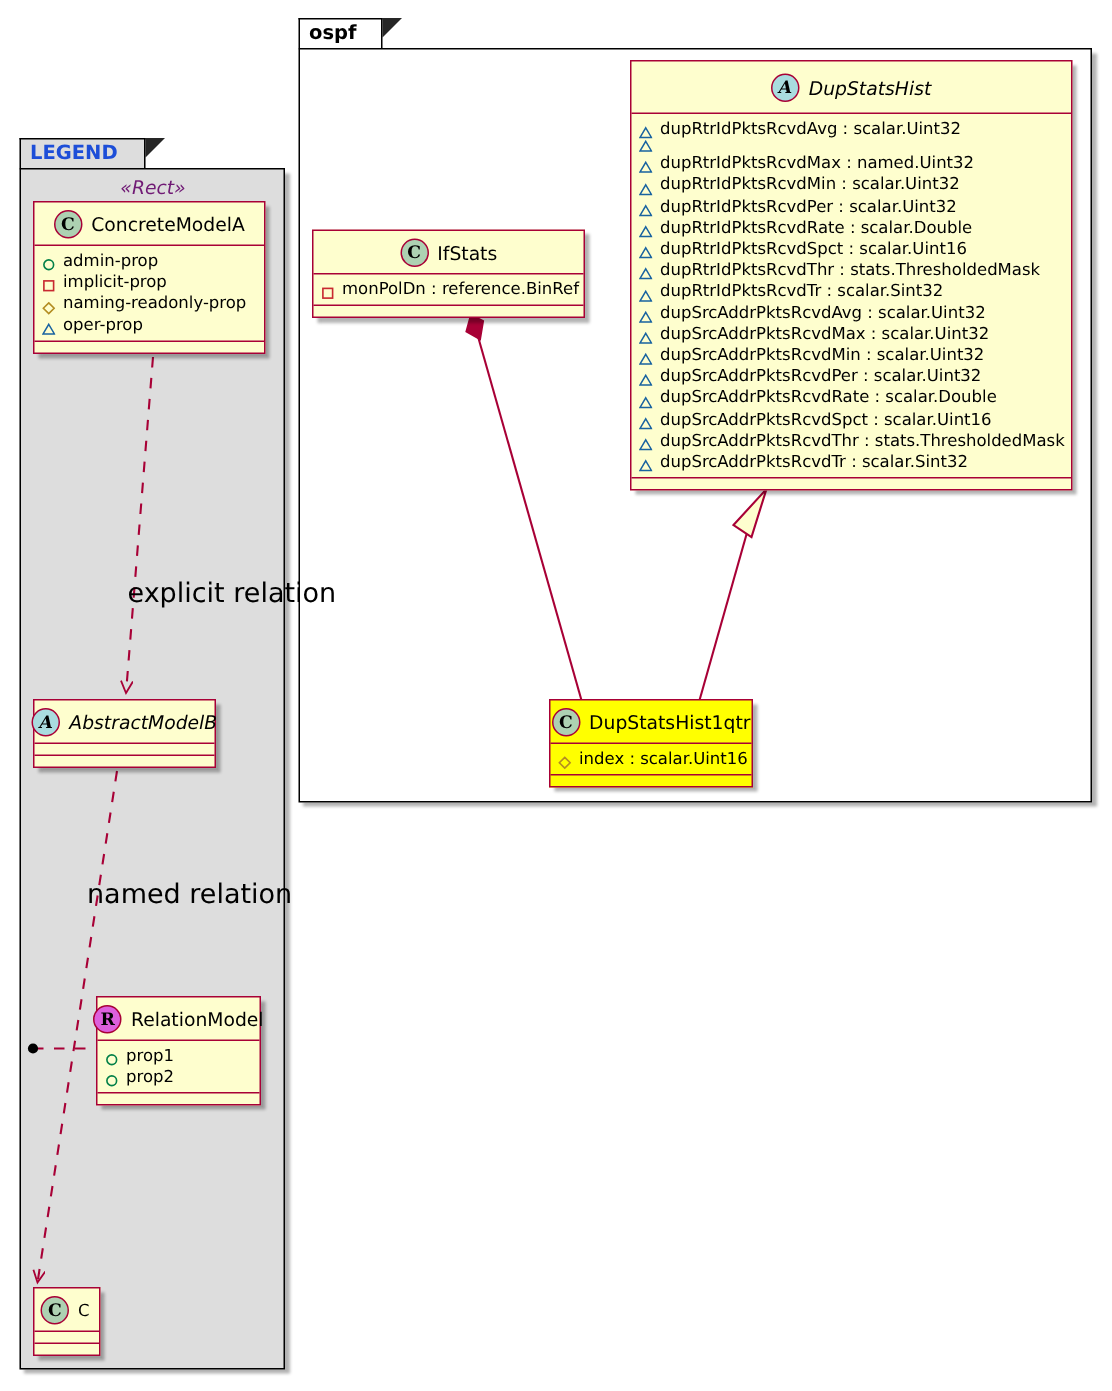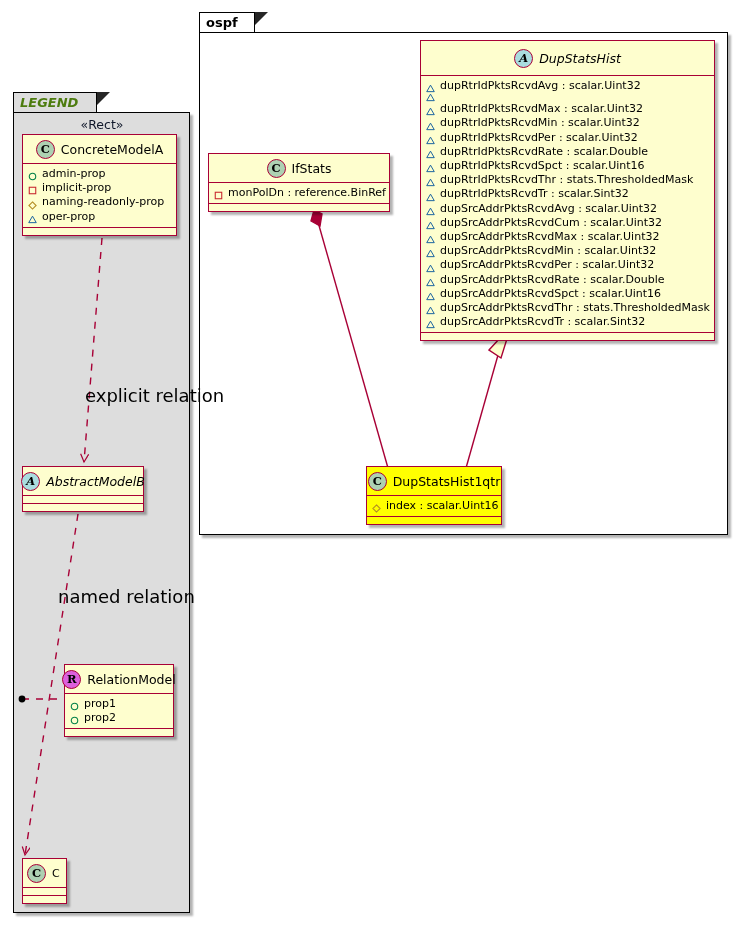--- a/index.html
+++ b/index.html
@@ -51,25 +51,24 @@
     border: 1px solid #000000;
     background: #DDDDDD;
     box-shadow: 3px 3px 2px rgba(0,0,0,0.30);
   }
   .legend-tab {
     border: 1px solid #000000;
     border-bottom: none;
     background: #DDDDDD;
     font-weight: bold;
     font-size: 13px;
-    color: #4d7c0f;
+    color: #1d4ed8;
     line-height: 20px;
     padding-left: 6px;
     padding-right: 18px;
-    font-style: italic;
   }
 
   
   .cls {
     border: 1px solid #A80036;
     background: #FEFECE;
     box-shadow: 3px 3px 2px rgba(0,0,0,0.30);
   }
   .cls.gold { background: #FFFF00; }
   .cls-title {
@@ -94,22 +93,23 @@
     display: flex;
     align-items: flex-end;
     gap: 5px;
     font-size: 11px;
     color: #000000;
     line-height: 14.2px;
     white-space: nowrap;
   }
   .stereo {
     text-align: center;
+    font-style: italic;
     font-size: 12.5px;
-    color: #0f172a;
+    color: #701a75;
   }
 
   
   .badge {
     width: 17px; height: 17px;
     border-radius: 50%;
     display: inline-flex;
     align-items: center;
     justify-content: center;
     font-weight: bold;
@@ -283,21 +283,21 @@
         </div>
         <div class="member">
           <svg class="mk" viewBox="0 0 10 10">
             <path d="M5,1.3 L9.2,8.5 L0.8,8.5 Z" fill="none" stroke="#1963A0" stroke-width="1.1"></path>
           </svg>
         </div>
         <div class="member">
           <svg class="mk" viewBox="0 0 10 10">
             <path d="M5,1.3 L9.2,8.5 L0.8,8.5 Z" fill="none" stroke="#1963A0" stroke-width="1.1"></path>
           </svg>
-          <span>dupRtrIdPktsRcvdMax : scalar.Uint32</span>
+          <span>dupRtrIdPktsRcvdMax : named.Uint32</span>
         </div>
         <div class="member">
           <svg class="mk" viewBox="0 0 10 10">
             <path d="M5,1.3 L9.2,8.5 L0.8,8.5 Z" fill="none" stroke="#1963A0" stroke-width="1.1"></path>
           </svg>
           <span>dupRtrIdPktsRcvdMin : scalar.Uint32</span>
         </div>
         <div class="member">
           <svg class="mk" viewBox="0 0 10 10">
             <path d="M5,1.3 L9.2,8.5 L0.8,8.5 Z" fill="none" stroke="#1963A0" stroke-width="1.1"></path>
@@ -326,26 +326,20 @@
           <svg class="mk" viewBox="0 0 10 10">
             <path d="M5,1.3 L9.2,8.5 L0.8,8.5 Z" fill="none" stroke="#1963A0" stroke-width="1.1"></path>
           </svg>
           <span>dupRtrIdPktsRcvdTr : scalar.Sint32</span>
         </div>
         <div class="member">
           <svg class="mk" viewBox="0 0 10 10">
             <path d="M5,1.3 L9.2,8.5 L0.8,8.5 Z" fill="none" stroke="#1963A0" stroke-width="1.1"></path>
           </svg>
           <span>dupSrcAddrPktsRcvdAvg : scalar.Uint32</span>
-        </div>
-        <div class="member">
-          <svg class="mk" viewBox="0 0 10 10">
-            <path d="M5,1.3 L9.2,8.5 L0.8,8.5 Z" fill="none" stroke="#1963A0" stroke-width="1.1"></path>
-          </svg>
-          <span>dupSrcAddrPktsRcvdCum : scalar.Uint32</span>
         </div>
         <div class="member">
           <svg class="mk" viewBox="0 0 10 10">
             <path d="M5,1.3 L9.2,8.5 L0.8,8.5 Z" fill="none" stroke="#1963A0" stroke-width="1.1"></path>
           </svg>
           <span>dupSrcAddrPktsRcvdMax : scalar.Uint32</span>
         </div>
         <div class="member">
           <svg class="mk" viewBox="0 0 10 10">
             <path d="M5,1.3 L9.2,8.5 L0.8,8.5 Z" fill="none" stroke="#1963A0" stroke-width="1.1"></path>

